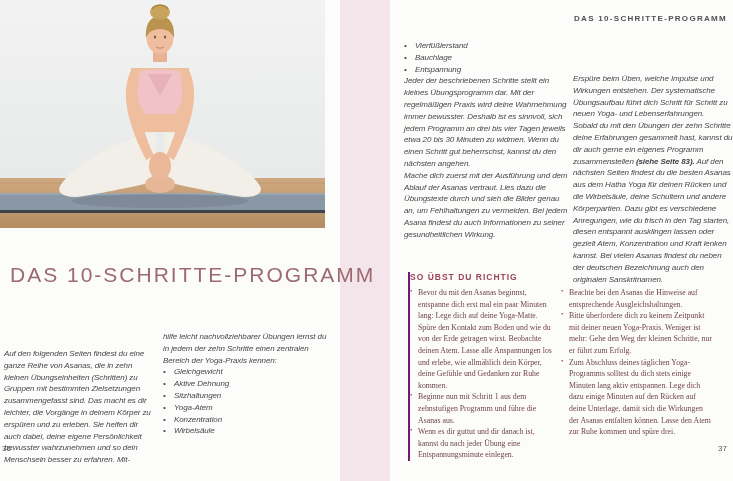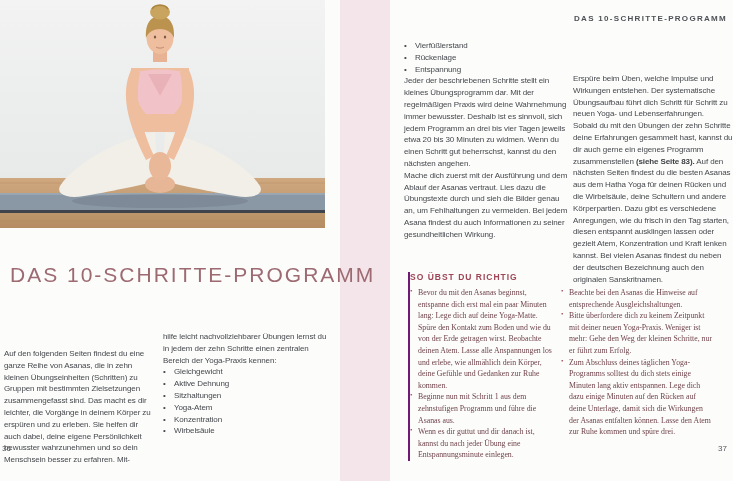--- a/index.html
+++ b/index.html
@@ -9,21 +9,21 @@
 
   
   .photo{left:0;top:0;width:325px;height:228px;overflow:hidden;}
 
   
   .gutter{left:340px;top:0;width:50px;height:481px;background:#f3e5e9;}
 
   
   .l-title{left:10px;top:263px;width:330px;font-size:21px;font-weight:400;
            letter-spacing:2px;color:#9d6a72;white-space:nowrap;}
-  .body-col{font-size:8px;letter-spacing:-0.1px;line-height:11.8px;color:#45484c;}
+  .body-col{font-size:8px;letter-spacing:-0.1px;line-height:11.8px;color:#45484c;font-style:italic;}
   .l-col1{left:4px;top:348px;width:148px;}
   .l-col2{left:163px;top:331px;width:170px;}
   .pagenum{font-size:8px;color:#55585c;}
   .l-page{left:2px;top:444px;}
   .r-page{right:6px;top:444px;}
 
   
   .r-header{right:6px;top:14px;font-size:8px;font-weight:700;letter-spacing:1.3px;
             color:#4e5256;}
   .r-col1{left:404px;top:40px;width:168px;}
@@ -125,21 +125,21 @@
   </ul>
 </div>
 
 <div class="abs pagenum l-page">36</div>
 
 <div class="abs r-header">DAS 10-SCHRITTE-PROGRAMM</div>
 
 <div class="abs body-col r-col1">
   <ul class="dots">
     <li>Vierfüßlerstand</li>
-    <li>Rückenlage</li>
+    <li>Bauchlage</li>
     <li>Entspannung</li>
   </ul>
   <p>Jeder der beschriebenen Schritte stellt ein kleines Übungsprogramm dar. Mit der regelmäßigen Praxis wird deine Wahrnehmung immer bewusster. Deshalb ist es sinnvoll, sich jedem Programm an drei bis vier Tagen jeweils etwa 20 bis 30 Minuten zu widmen. Wenn du einen Schritt gut beherrschst, kannst du den nächsten angehen.</p>
   <p>Mache dich zuerst mit der Ausführung und dem Ablauf der Asanas vertraut. Lies dazu die Übungstexte durch und sieh die Bilder genau an, um Fehlhaltungen zu vermeiden. Bei jedem Asana findest du auch Informationen zu seiner gesundheitlichen Wirkung.</p>
 </div>
 
 <div class="abs body-col r-col2">
   <p>Erspüre beim Üben, welche Impulse und Wirkungen entstehen. Der systematische Übungsaufbau führt dich Schritt für Schritt zu neuen Yoga- und Lebenserfahrungen.</p>
   <p><span>Sobald du mit den Übungen der zehn Schritte deine Erfahrungen gesammelt hast, kannst du dir auch gerne ein eigenes Programm zusammenstellen </span><span class="bold">(siehe Seite 83).</span><span> Auf den nächsten Seiten findest du die besten Asanas aus dem Hatha Yoga für deinen Rücken und die Wirbelsäule, deine Schultern und andere Körperpartien. Dazu gibt es verschiedene Anregungen, wie du frisch in den Tag starten, diesen entspannt ausklingen lassen oder gezielt Atem, Konzentration und Kraft lenken kannst. Bei vielen Asanas findest du neben der deutschen Bezeichnung auch den originalen Sanskritnamen.</span></p>
 </div>

